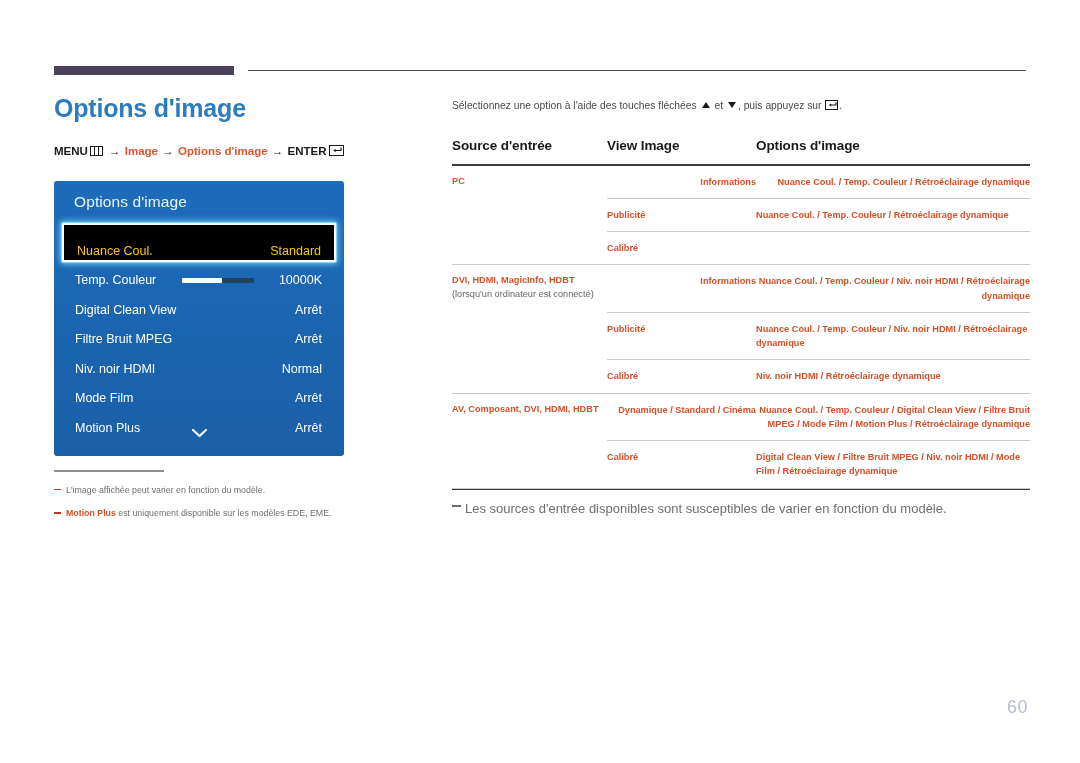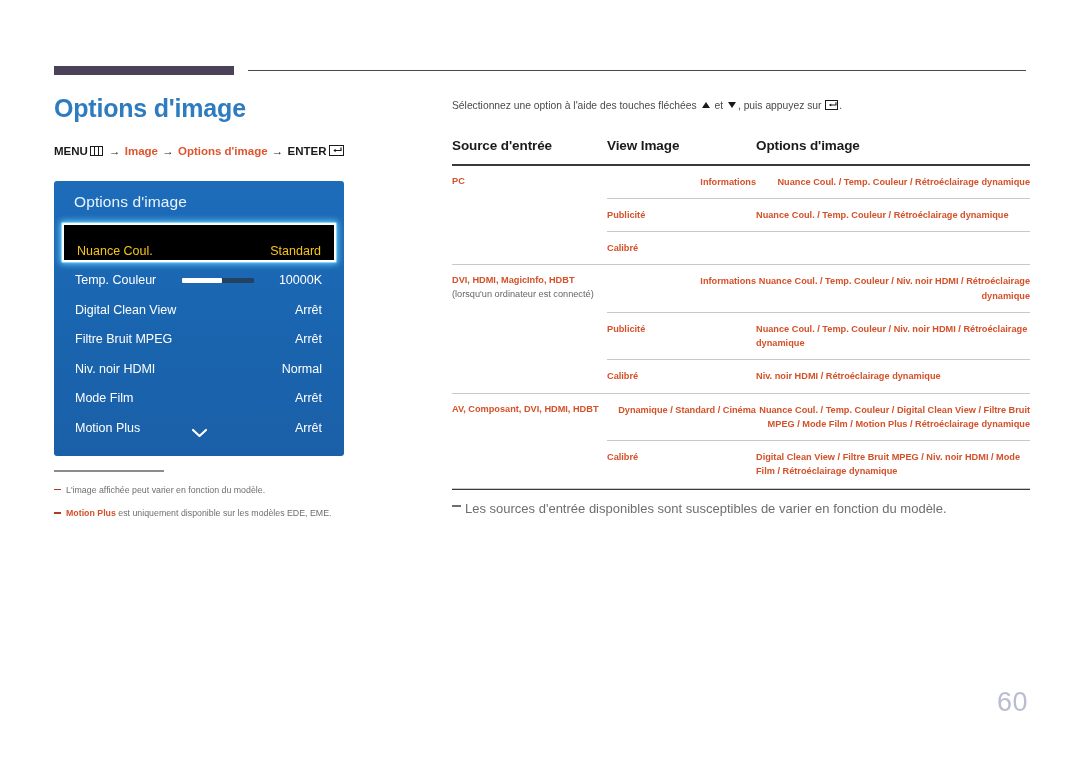--- a/index.html
+++ b/index.html
@@ -347,21 +347,21 @@
     width: 9px;
     margin-top: 6px;
     margin-right: 4px;
   }
 
   
   .page-num {
     position: absolute;
     right: 52px;
     bottom: 45px;
-    font-size: 27px;
+    font-size: 18px;
     color: #b9bdce;
     letter-spacing: 0.5px;
   }
 </style>
 </head>
 <body>
 
 <div class="top-rule-wrap">
   <div class="top-rule-thick"></div>
   <div class="top-rule-thin"></div>

